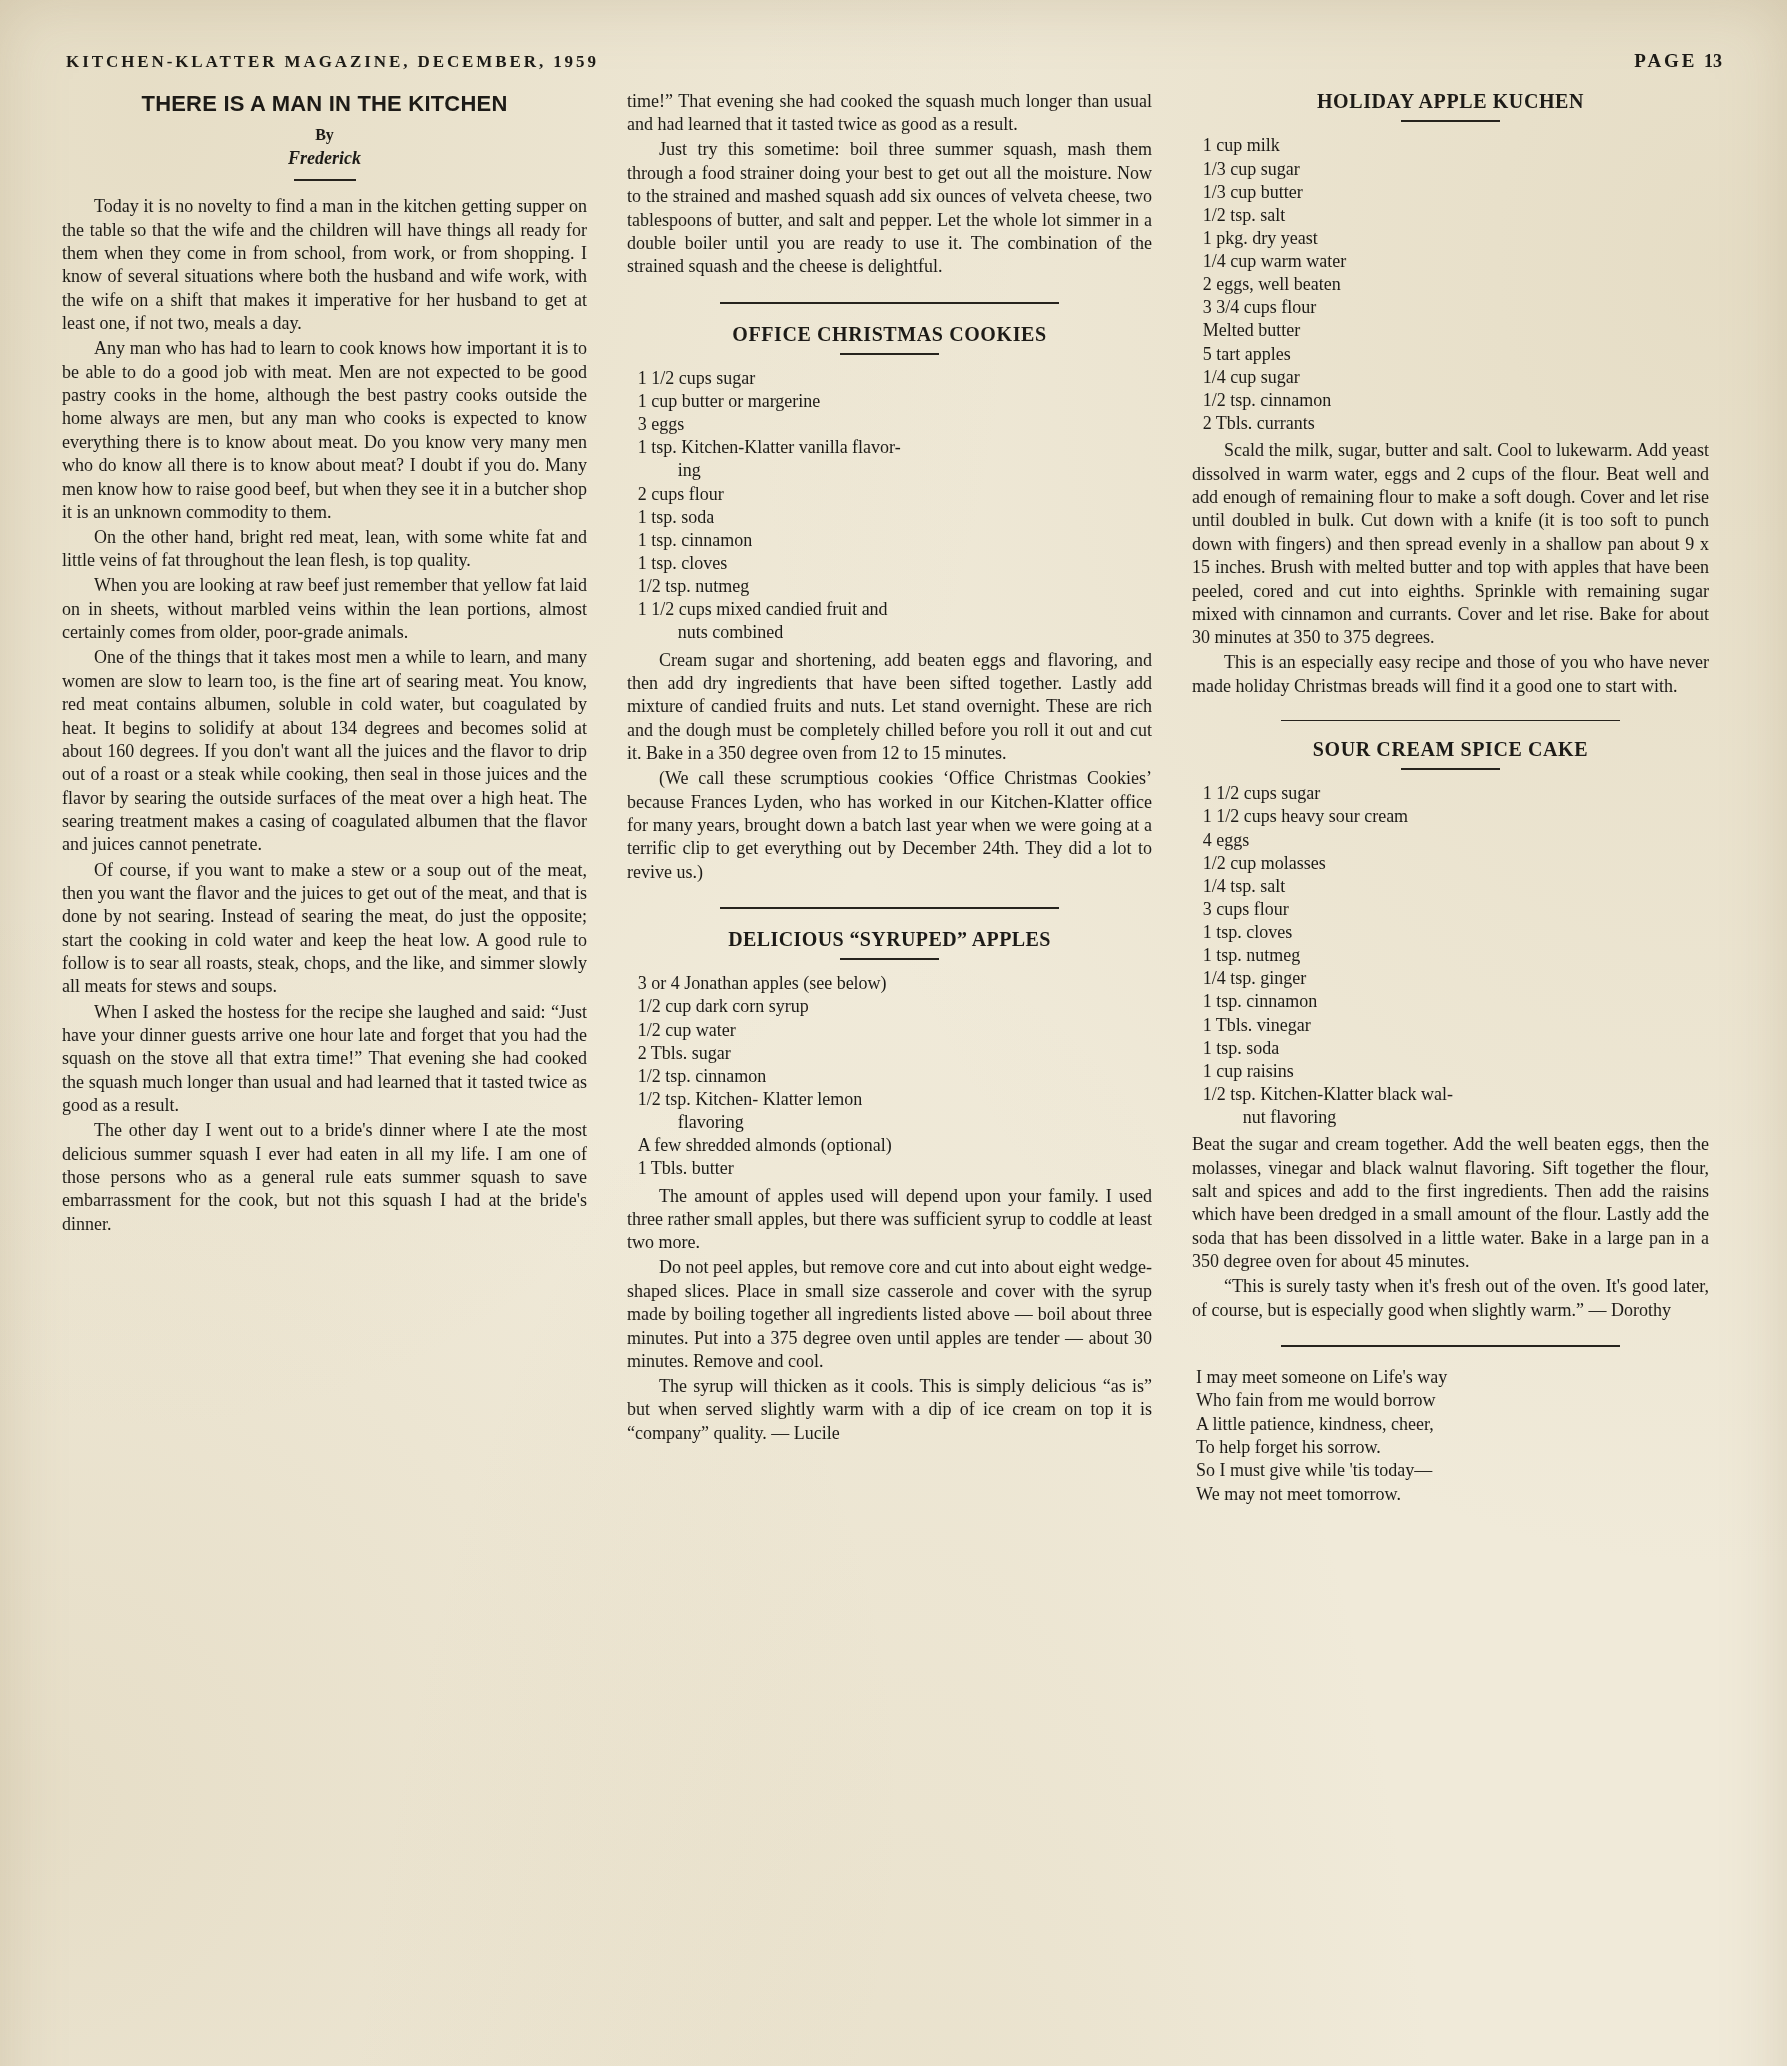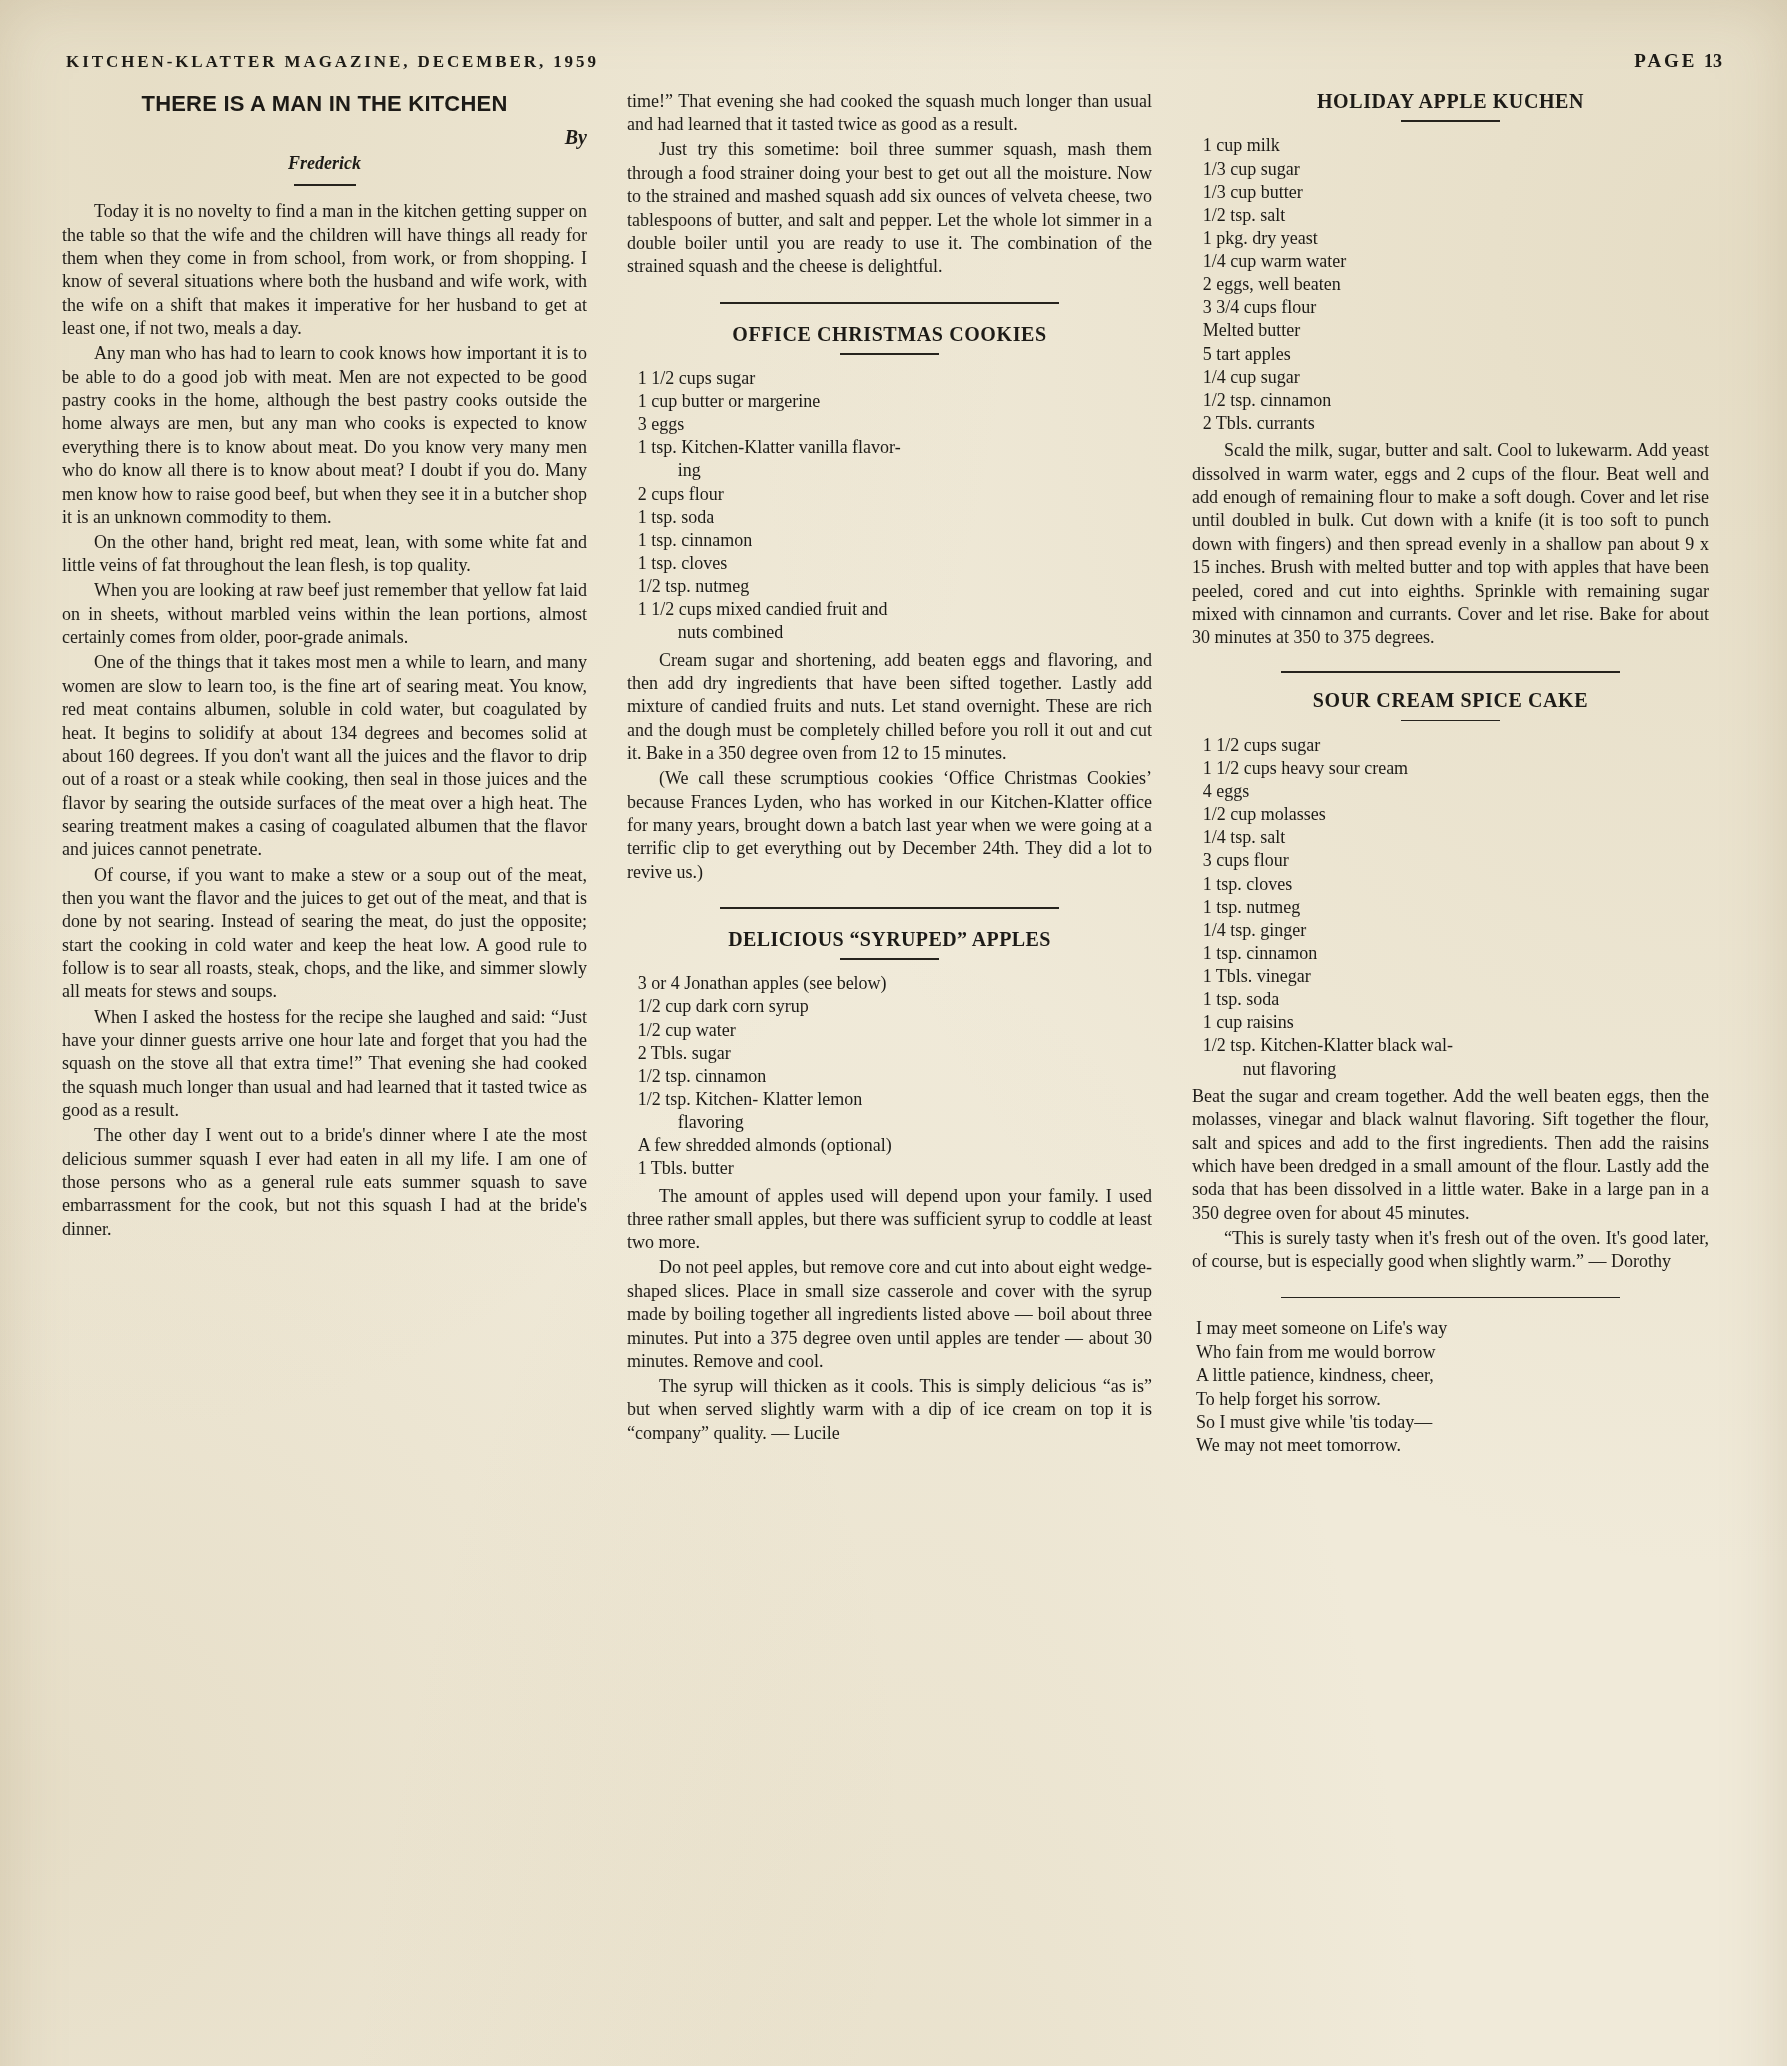--- a/index.html
+++ b/index.html
@@ -85,23 +85,22 @@
   h1.article-title {
     font-family: "Liberation Sans", sans-serif;
     font-weight: bold;
     font-size: 22px;
     line-height: 1.06;
     margin: 1.7px 0 10.7px 0;
     letter-spacing: 0.2px;
     text-align: center;
   }
   .byline-by {
-    text-align: right;
-    font-style: italic;
-    font-size: 20px;
+    text-align: center;
+    font-size: 16px;
     margin: 0 0 4.1px 0;
     font-weight: bold;
   }
   .byline-name {
     text-align: center;
     font-style: italic;
     font-weight: bold;
     font-size: 18px;
     margin: 0 0 7.4px 0;
   }
@@ -272,20 +271,21 @@
         <li>2 eggs, well beaten</li>
         <li>3 3/4 cups flour</li>
         <li>Melted butter</li>
         <li>5 tart apples</li>
         <li>1/4 cup sugar</li>
         <li>1/2 tsp. cinnamon</li>
         <li>2 Tbls. currants</li>
       </ul>
 
       <p class="body">Scald the milk, sugar, butter and salt. Cool to lukewarm. Add yeast dissolved in warm water, eggs and 2 cups of the flour. Beat well and add enough of remaining flour to make a soft dough. Cover and let rise until doubled in bulk. Cut down with a knife (it is too soft to punch down with fingers) and then spread evenly in a shallow pan about 9 x 15 inches. Brush with melted butter and top with apples that have been peeled, cored and cut into eighths. Sprinkle with remaining sugar mixed with cinnamon and currants. Cover and let rise. Bake for about 30 minutes at 350 to 375 degrees.</p>
+      <p class="body">This is an especially easy recipe and those of you who have never made holiday Christmas breads will find it a good one to start with.</p>
 
       <div class="rule-wide narrowgap"></div>
 
       <h2 class="recipe-title">SOUR CREAM SPICE CAKE</h2>
       <div class="rule-mid"></div>
 
       <ul class="ingredients">
         <li>1 1/2 cups sugar</li>
         <li>1 1/2 cups heavy sour cream</li>
         <li>4 eggs</li>

